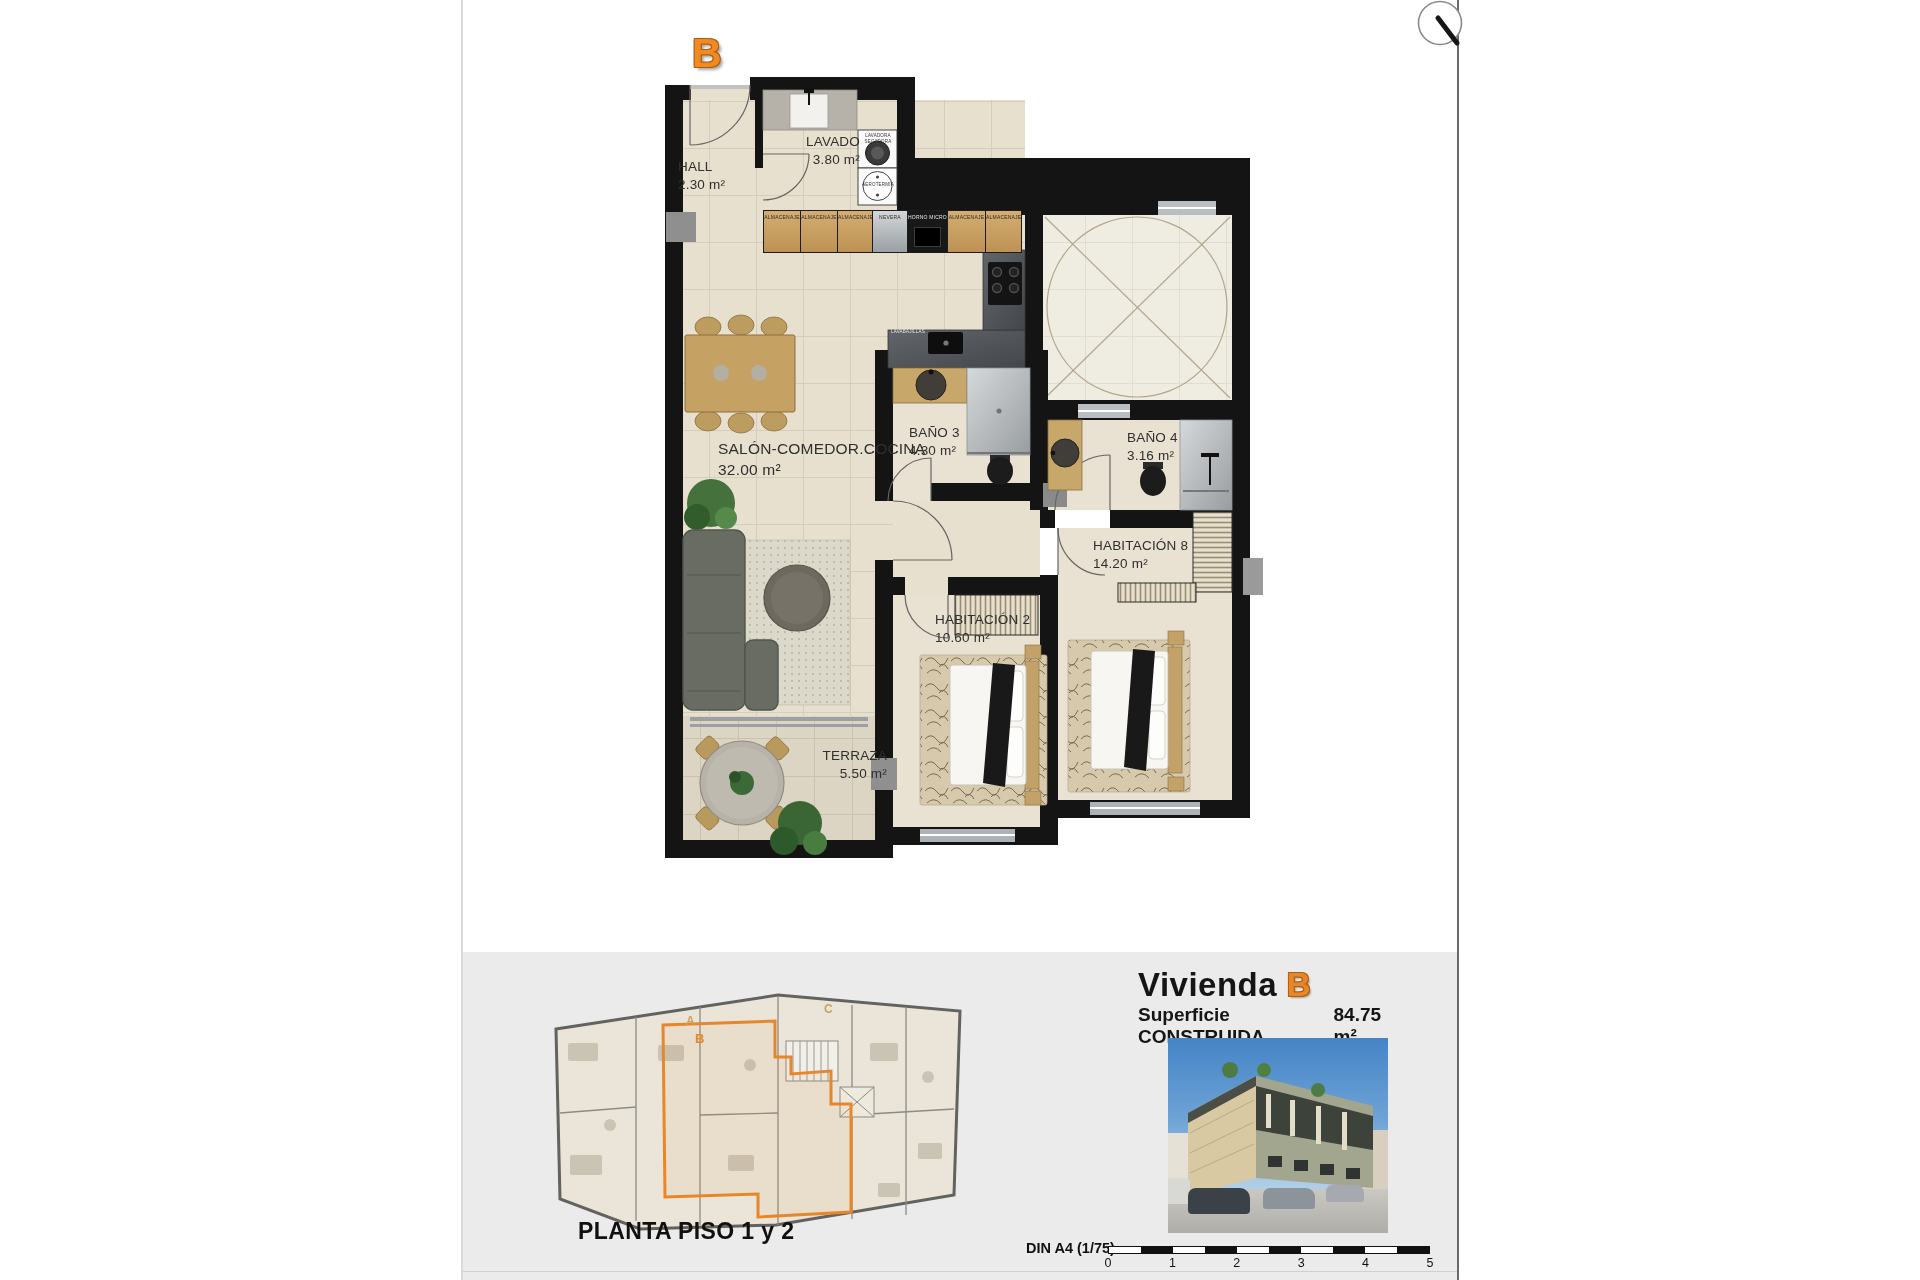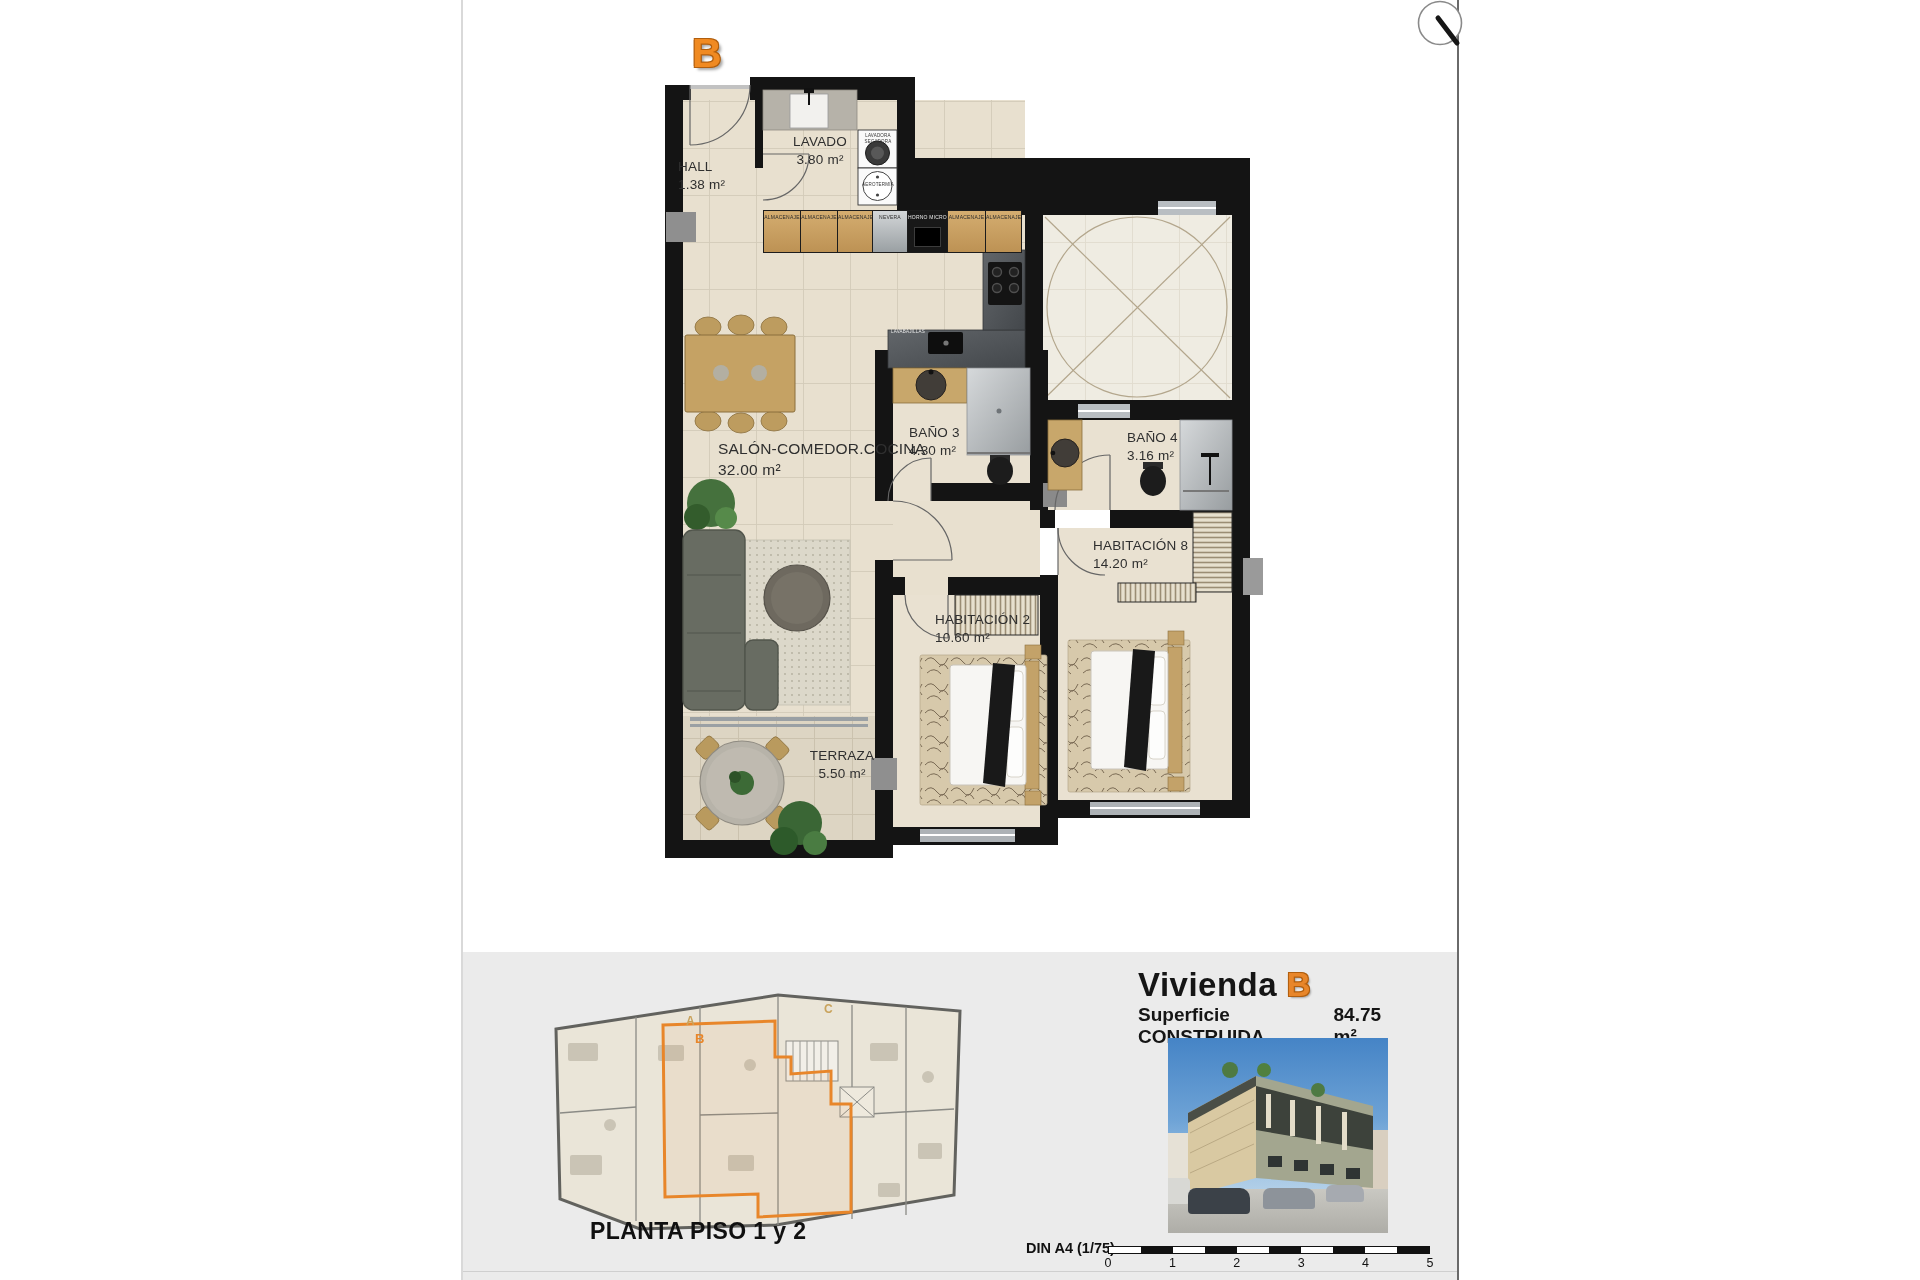--- a/index.html
+++ b/index.html
@@ -7,40 +7,40 @@
           font-family:"Liberation Sans", sans-serif;color:#2e2e2e;}
   .abs{position:absolute;}
   .edge{position:absolute;top:0;height:1280px;}
   .edge.l{left:461px;width:2px;background:#d9d9d9;}
   .edge.r{left:1457px;width:2px;background:#6a6a6a;}
   .band{position:absolute;left:463px;top:952px;width:994px;height:328px;background:#ebebeb;}
   .band-bottomline{position:absolute;left:463px;top:1271px;width:994px;height:1px;background:#cfcfcf;}
 
   
   .rlabel{position:absolute;font-size:13.5px;line-height:1.34;color:#2f2f2f;white-space:nowrap;letter-spacing:.2px;}
-  .rlabel.center{text-align:center;}
+  .rlabel.center{text-align:right;}
   .unitB{position:absolute;left:692px;top:30px;font-size:41px;font-weight:bold;color:#f08a22;
          text-shadow:-1px -1px 0 #b05e0e,1px -1px 0 #b05e0e,-1px 1px 0 #b05e0e,1px 1px 0 #b05e0e,3px 3px 3px rgba(0,0,0,.35);}
 
   
   .cabrow{position:absolute;left:763px;top:210px;width:259px;height:43px;display:flex;
           border:1px solid #1c1c1c;box-sizing:border-box;}
   .cab{box-sizing:border-box;border-right:1px solid #1c1c1c;font-size:5px;letter-spacing:.2px;
        color:#2b2b2b;text-align:center;padding-top:3px;overflow:hidden;
        background:linear-gradient(180deg,#d4ad70,#bd9254);}
   .cab:last-child{border-right:none;}
   .cab.fridge{background:linear-gradient(180deg,#d3d6d8,#9aa0a3);}
   .cab.oven{background:#181818;color:#e8e8e8;position:relative;}
   .cab.oven .win{position:absolute;left:6px;right:6px;top:16px;bottom:5px;background:#000;
                  border:1px solid #3c3c3c;}
   .tinylabel{position:absolute;font-size:4.5px;letter-spacing:.2px;color:#333;text-align:center;line-height:1.4;}
   .tinylabel.onDark{color:#e9e9e9;}
 
   
-  .siteCaption{position:absolute;left:578px;top:1218px;font-size:23px;font-weight:bold;color:#101010;letter-spacing:.4px;margin-left:12px;}
+  .siteCaption{position:absolute;left:578px;top:1218px;font-size:23px;font-weight:bold;color:#101010;letter-spacing:.4px;}
   .vivTitle{position:absolute;left:1138px;top:966px;font-size:33px;font-weight:600;color:#151515;letter-spacing:.5px;}
   .vivTitle .b{color:#e8862a;font-weight:bold;
      text-shadow:-1px -1px 0 #b05e0e,1px -1px 0 #b05e0e,-1px 1px 0 #b05e0e,1px 1px 0 #b05e0e,2px 2px 2px rgba(0,0,0,.3);}
   .surfRow{position:absolute;left:1138px;top:1004px;width:262px;display:flex;justify-content:space-between;
            font-size:19px;font-weight:bold;color:#151515;}
 
   
   .photo{position:absolute;left:1168px;top:1038px;width:220px;height:195px;overflow:hidden;background:#9cc;}
   .photo .sky{position:absolute;inset:0;background:linear-gradient(180deg,#4584c6 0%,#6ea3d6 42%,#a9cae6 72%,#d3e2ef 100%);}
   .photo .ground{position:absolute;left:0;right:0;bottom:0;height:44px;background:linear-gradient(180deg,#c9c8c2,#aeadA7);}
@@ -338,21 +338,21 @@
 
   <div class="tinylabel" style="left:858px;top:133px;width:40px">
     <div>LAVADORA</div>
     <div>SECADORA</div>
   </div>
   <div class="tinylabel" style="left:859px;top:182px;width:38px">AEROTERMIA</div>
   <div class="tinylabel onDark" style="left:886px;top:329px;width:44px">LAVABAJILLAS</div>
 
   <div class="rlabel" style="left:678px;top:158px">
     <div>HALL</div>
-      <div>1.38 m²</div>
+      <div>2.30 m²</div>
   </div>
   <div class="rlabel center" style="left:780px;top:133px;width:80px">
     <div>LAVADO</div>
       <div>3.80 m²</div>
   </div>
   <div class="rlabel" style="left:718px;top:439px;font-size:15.5px">
     <div>SALÓN-COMEDOR.COCINA</div>
       <div>32.00 m²</div>
   </div>
   <div class="rlabel" style="left:909px;top:424px">

